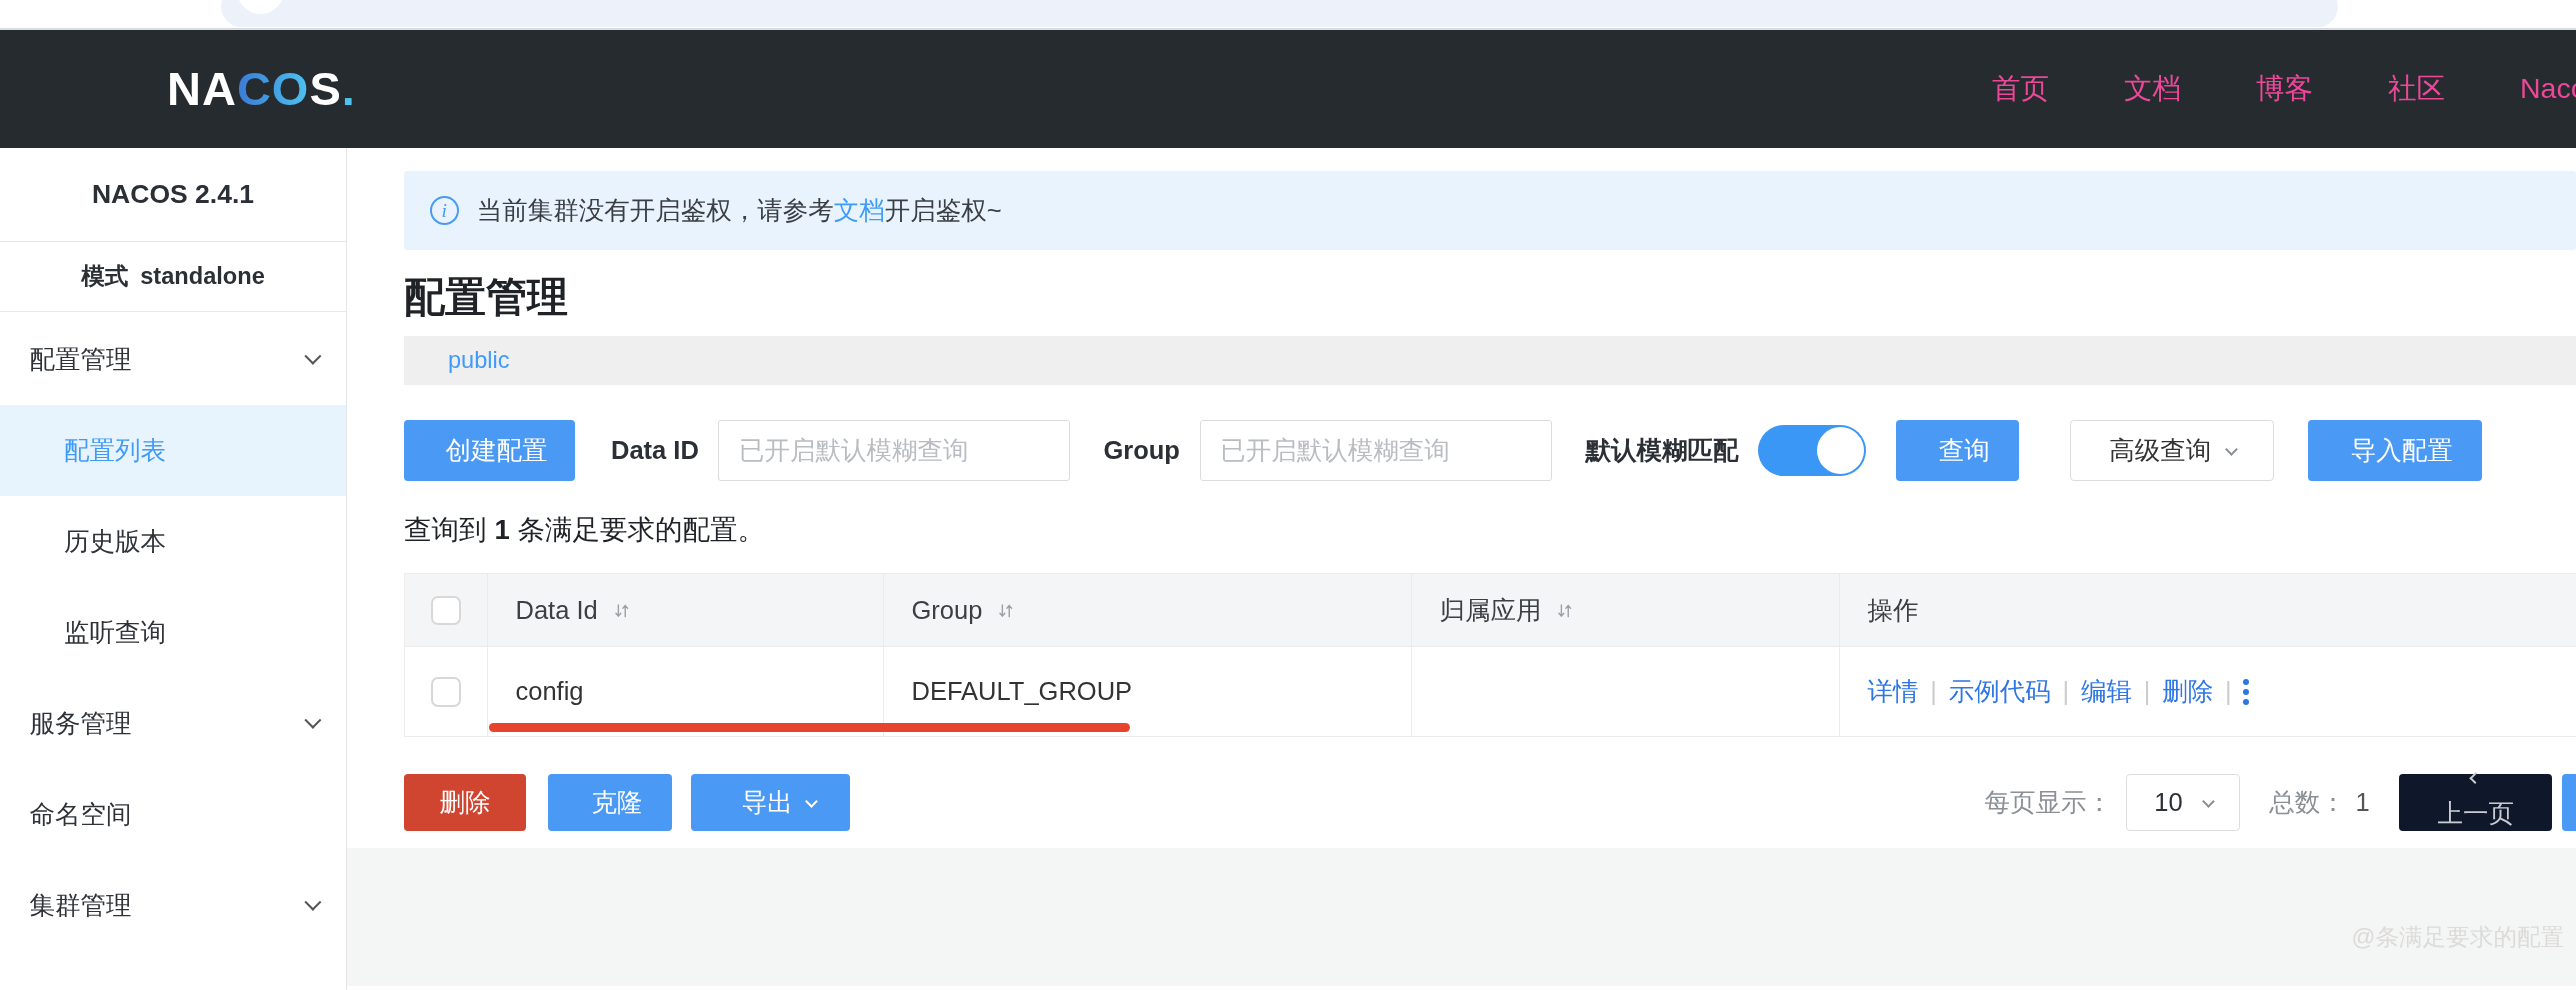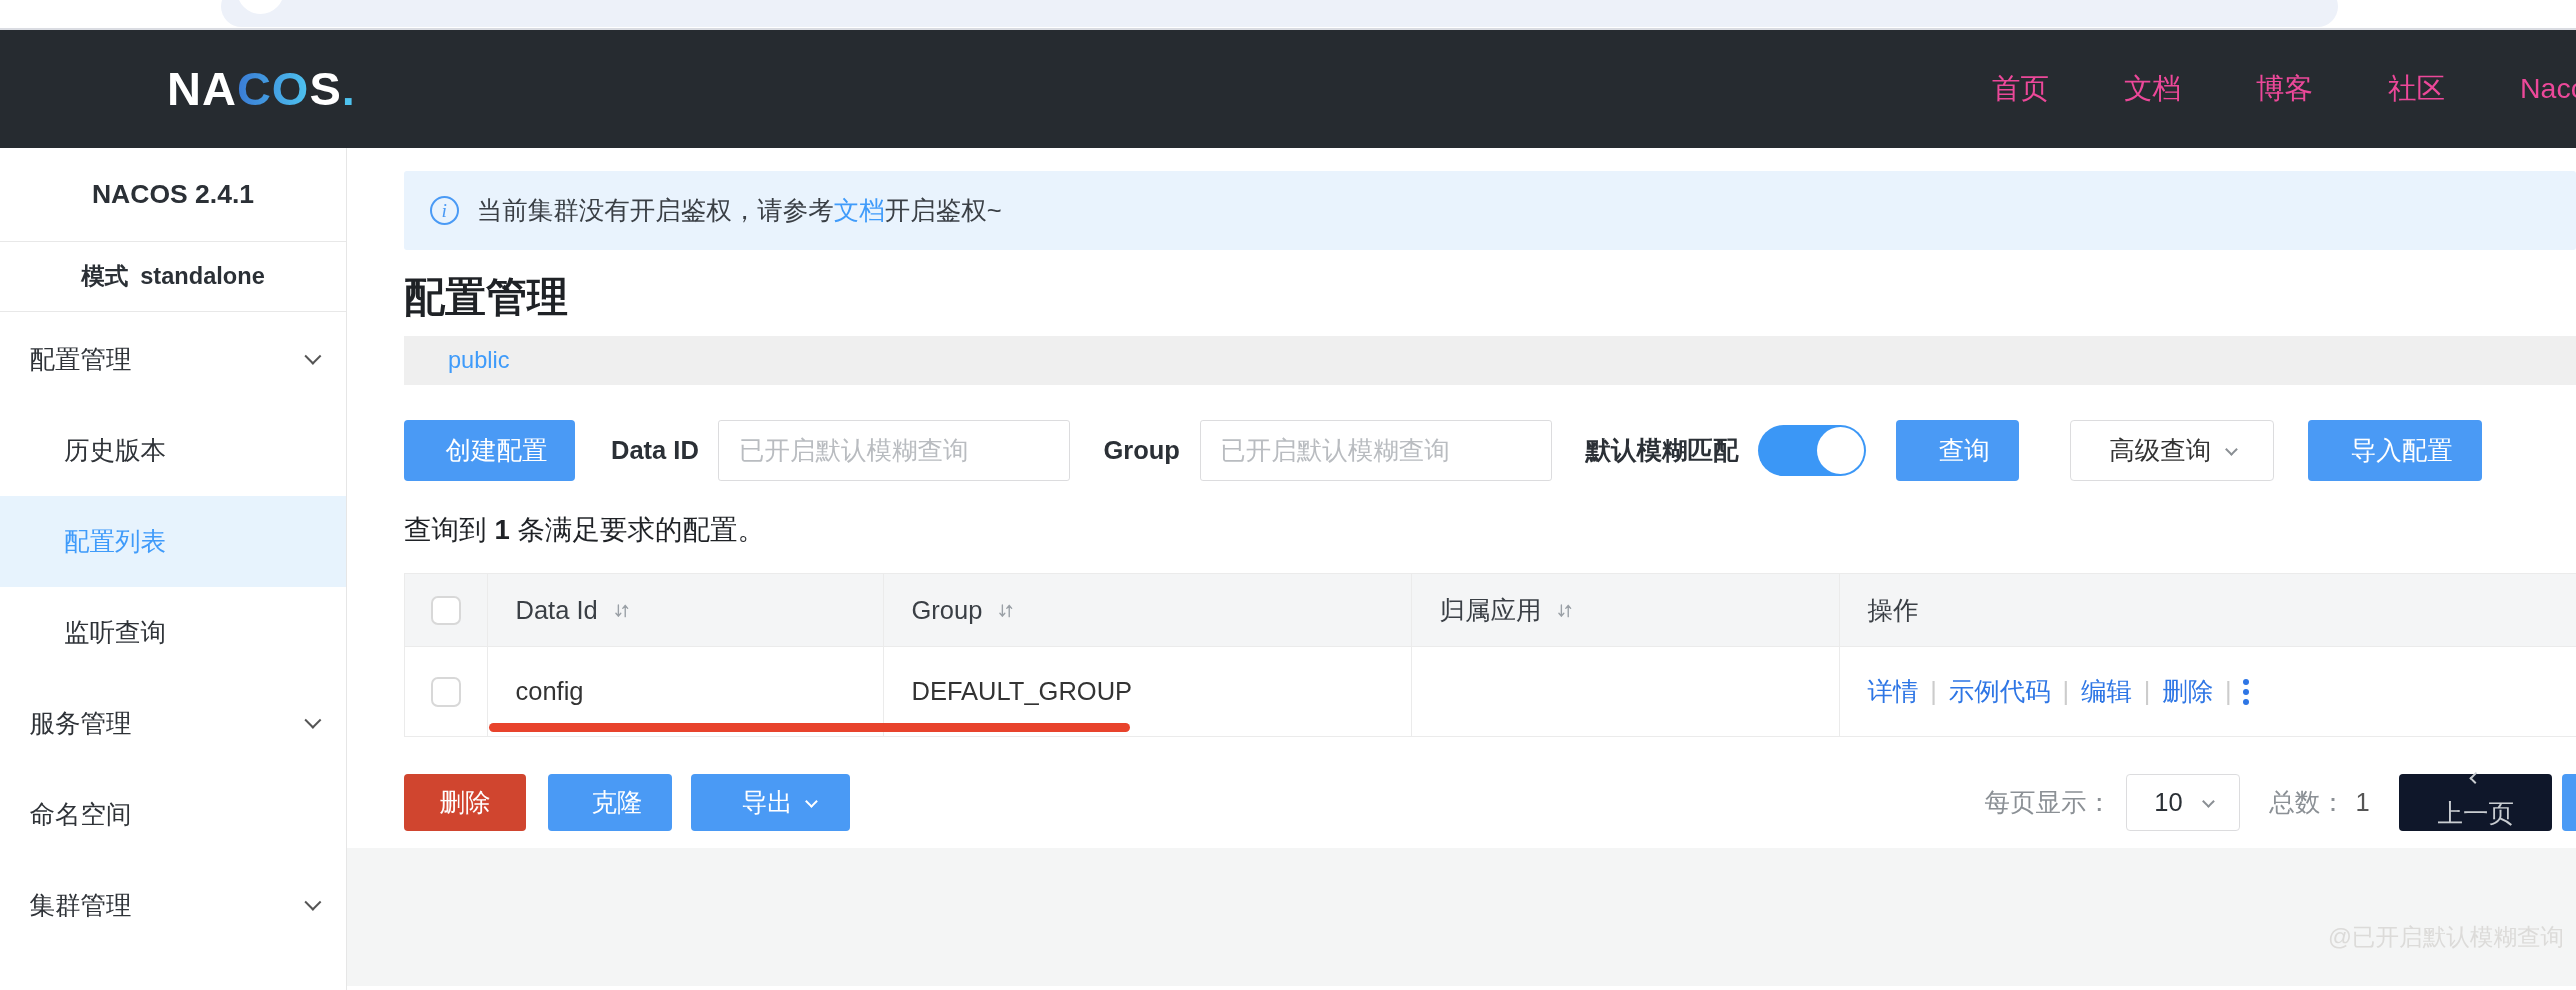--- a/index.html
+++ b/index.html
@@ -158,25 +158,25 @@
       <div class="sb-mode">
         <span>模式</span>
         <span>standalone</span>
       </div>
       <div class="sb-menu">
         <div class="sb-item">
           <span>配置管理</span>
           <span class="spacer"></span>
             <span class="chev"></span>
         </div>
+        <div class="sb-item sub active">
+          <span>配置列表</span>
+        </div>
         <div class="sb-item sub">
           <span>历史版本</span>
-        </div>
-        <div class="sb-item sub active">
-          <span>配置列表</span>
         </div>
         <div class="sb-item sub">
           <span>监听查询</span>
         </div>
         <div class="sb-item">
           <span>服务管理</span>
           <span class="spacer"></span>
             <span class="chev"></span>
         </div>
         <div class="sb-item">
@@ -298,19 +298,19 @@
           </span>
           <span class="pg-prev">
             <span class="chev-left"></span>
             <span>上一页</span>
           </span>
           <span class="pg-current"></span>
         </div>
       </div>
 
       <div class="gray-footer">
-        <span class="watermark">@已开启默认模糊查询</span>
+        <span class="watermark">@条满足要求的配置</span>
       </div>
 
     </main>
   </div>
 </div>
 
 
 </body></html>

